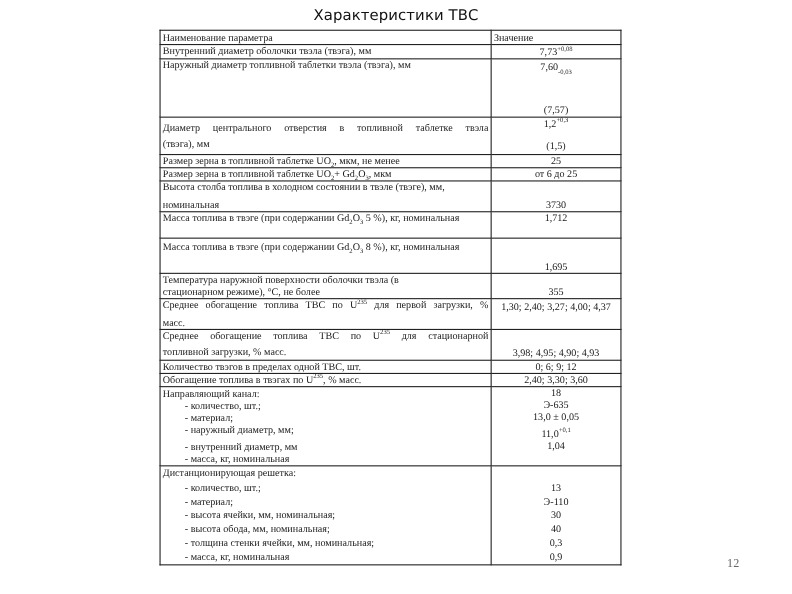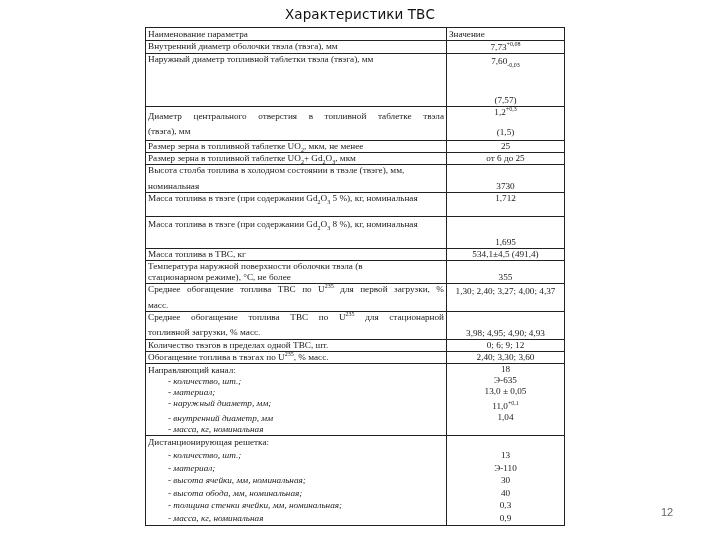--- a/index.html
+++ b/index.html
@@ -1,25 +1,25 @@
 <!DOCTYPE html>
 <html><head>
 <meta charset="utf-8">
 <style>
   html, body { margin:0; padding:0; background:#ffffff; }
   body { width:720px; height:540px; position:relative; overflow:hidden; font-family:"DejaVu Serif","Liberation Serif",serif; color:#1a1a1a; }
   .title { position:absolute; left:0; width:720px; top:6px; text-align:center; font-family:"DejaVu Sans","Liberation Sans",sans-serif; font-size:13.5px; color:#111; letter-spacing:0.1px; }
-  .page-num { position:absolute; left:661px; top:506px; font-family:Liberation Sans, sans-serif; font-size:11px; color:#666; }
+  .page-num { position:absolute; left:661px; top:506px; font-family:Liberation Serif, serif; font-size:11px; color:#666; }
   table.spec { position:absolute; left:145px; top:27px; width:419px; border-collapse:collapse; table-layout:fixed; font-family:"Liberation Serif","DejaVu Serif",serif; font-size:9.2px; line-height:11px; }
   table.spec td { border:1px solid #222; padding:0 2px; vertical-align:top; }
   table.spec td.val { text-align:center; vertical-align:bottom; }
   table.spec tr.head td { vertical-align:middle; }
   .just { text-align:justify; text-align-last:justify; }
   .lines div { white-space:nowrap; }
-  .indent div { padding-left:20px;font-style:italic; }
+  .indent div { padding-left:20px; }
   sup, sub { font-size:6px; line-height:0; }
   .stack div { text-align:center; }
 </style>
 </head>
 <body>
 
 <div class="title">Характеристики ТВС</div>
 
 <table class="spec">
   <colgroup>
@@ -81,24 +81,20 @@
   <tr style="height:24px">
     <td><span>Масса топлива в твэге (при содержании Gd</span><sub>2</sub><span>O</span><sub>3</sub><span> 5 %), кг, номинальная</span></td>
     <td class="val" style="vertical-align:top">1,712</td>
   </tr>
 
   <tr style="height:32px">
     <td style="vertical-align:top; padding-top:2px"><span>Масса топлива в твэге (при содержании Gd</span><sub>2</sub><span>O</span><sub>3</sub><span> 8 %), кг, номинальная</span></td>
     <td class="val">1,695</td>
   </tr>
 
-  <tr style="height:12px">
-    <td>Масса топлива в ТВС, кг</td>
-    <td class="val">534,1±4,5 (491,4)</td>
-  </tr>
 
   <tr style="height:22px">
     <td>
       <div>Температура наружной поверхности оболочки твэла (в</div>
       <div>стационарном режиме), °С, не более</div>
     </td>
     <td class="val">355</td>
   </tr>
 
   <tr style="height:28px">

